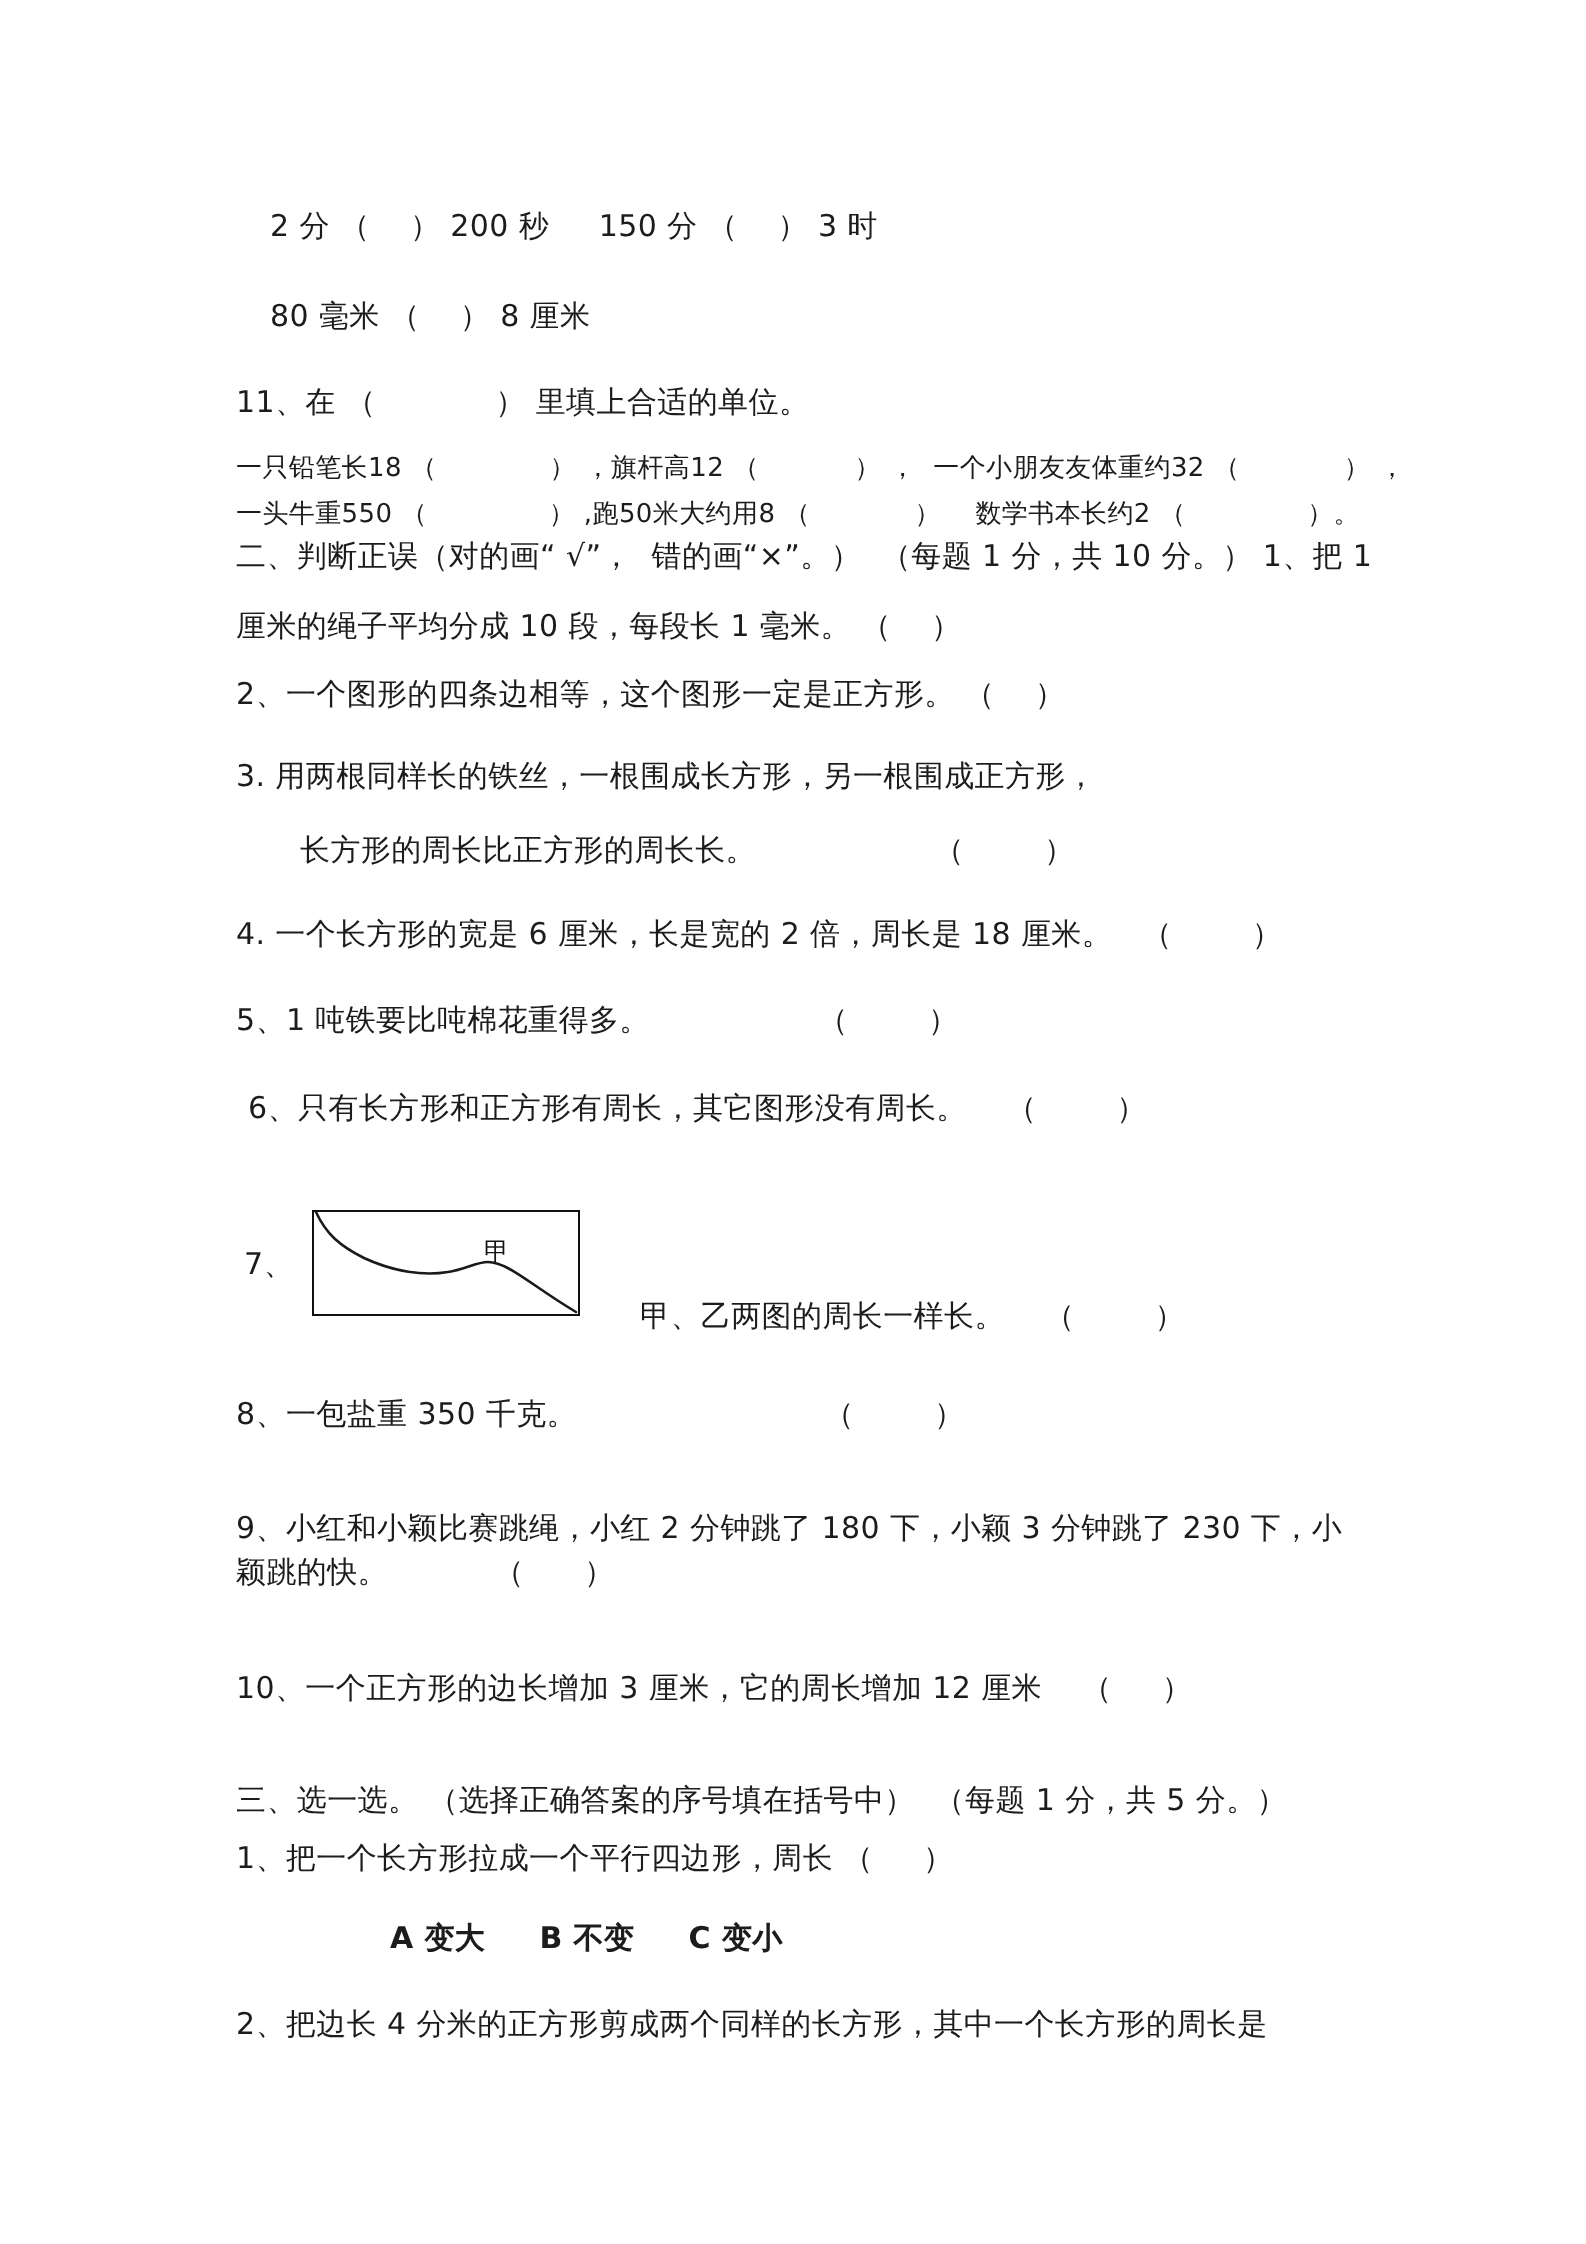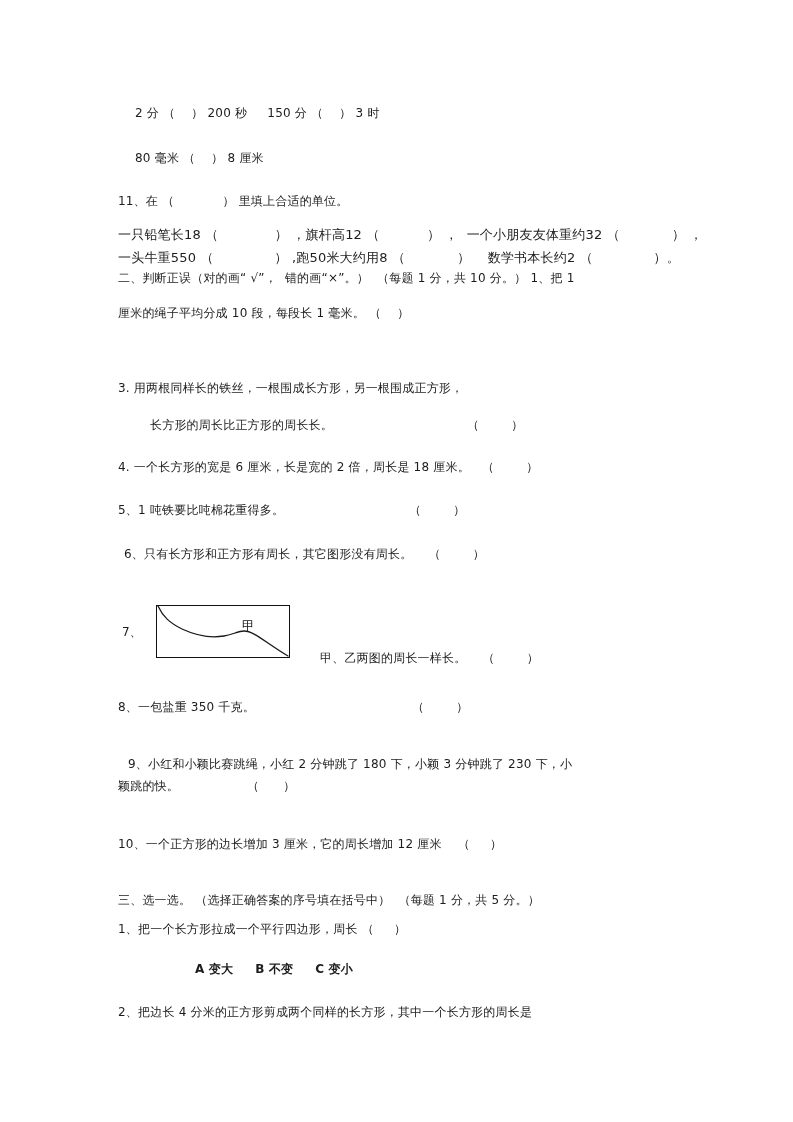--- a/index.html
+++ b/index.html
@@ -20,21 +20,21 @@
     position: absolute;
     left: 0; top: 0;
     width: 793px;
     height: 1122px;
     background: #ffffff;
   }
   
   .ln {
     position: absolute;
     white-space: pre;
-    font-size: 12px;
+    font-size: 15px;
     line-height: 20px;
     letter-spacing: 0.2px;
     color: #1c1c1c;
   }
   .ln.sm { font-size: 13px; }
 
   
   .fig7-wrap {
     position: absolute;
     left: 156px;
@@ -80,20 +80,21 @@
   <div class="ln" style="left:118px; top:191px;">11、在 （            ） 里填上合适的单位。</div>
 
   <div class="ln sm" style="left:118px; top:225px;">一只铅笔长18 （             ） ，旗杆高12 （           ） ，  一个小朋友友体重约32 （            ） ，</div>
 
   <div class="ln sm" style="left:118px; top:248px;">一头牛重550 （              ） ,跑50米大约用8 （            ）    数学书本长约2 （              ）。</div>
 
   <div class="ln" style="left:118px; top:268px;">二、判断正误（对的画“ √”，  错的画“×”。）  （每题 1 分，共 10 分。） 1、把 1</div>
 
   <div class="ln" style="left:118px; top:303px;">厘米的绳子平均分成 10 段，每段长 1 毫米。 （    ）</div>
 
+  <div class="ln" style="left:118px; top:337px;">2、一个图形的四条边相等，这个图形一定是正方形。 （    ）</div>
 
   <div class="ln" style="left:118px; top:378px;">3. 用两根同样长的铁丝，一根围成长方形，另一根围成正方形，</div>
 
   <div class="ln" style="left:150px; top:415px;">长方形的周长比正方形的周长长。</div>
 
   <div class="ln" style="left:467px; top:415px;">（        ）</div>
 
   <div class="ln" style="left:118px; top:457px;">4. 一个长方形的宽是 6 厘米，长是宽的 2 倍，周长是 18 厘米。   （        ）</div>
 
   <div class="ln" style="left:118px; top:500px;">5、1 吨铁要比吨棉花重得多。</div>
@@ -111,21 +112,21 @@
     </svg>
     <div class="fig7-label">甲</div>
   </div>
 
   <div class="ln" style="left:300px; top:648px;margin-left:20px;">甲、乙两图的周长一样长。    （        ）</div>
 
   <div class="ln" style="left:118px; top:697px;">8、一包盐重 350 千克。</div>
 
   <div class="ln" style="left:412px; top:697px;">（        ）</div>
 
-  <div class="ln" style="left:128px; top:754px;">9、小红和小颖比赛跳绳，小红 2 分钟跳了 180 下，小颖 3 分钟跳了 230 下，小</div>
+  <div class="ln" style="left:118px; top:754px;">9、小红和小颖比赛跳绳，小红 2 分钟跳了 180 下，小颖 3 分钟跳了 230 下，小</div>
 
   <div class="ln" style="left:118px; top:776px;">颖跳的快。</div>
 
   <div class="ln" style="left:247px; top:776px;">（      ）</div>
 
   <div class="ln" style="left:118px; top:834px;">10、一个正方形的边长增加 3 厘米，它的周长增加 12 厘米    （     ）</div>
 
   <div class="ln" style="left:118px; top:858px;margin-top:32px;">三、选一选。 （选择正确答案的序号填在括号中）  （每题 1 分，共 5 分。）</div>
 
   <div class="ln" style="left:118px; top:919px;">1、把一个长方形拉成一个平行四边形，周长 （     ）</div>

